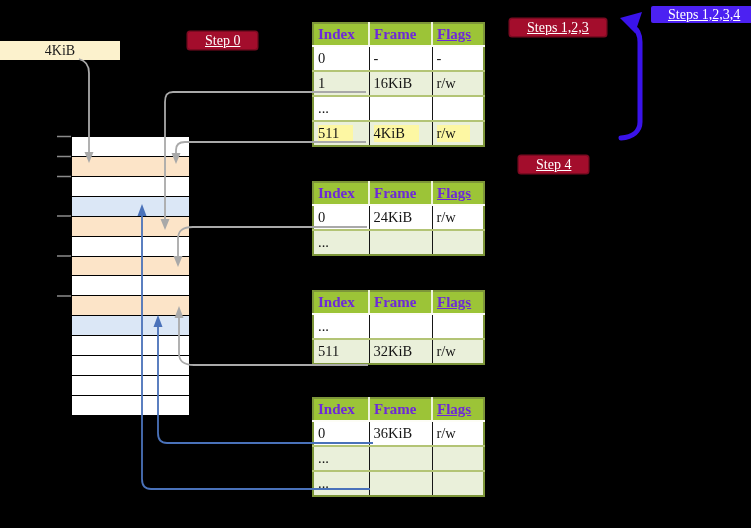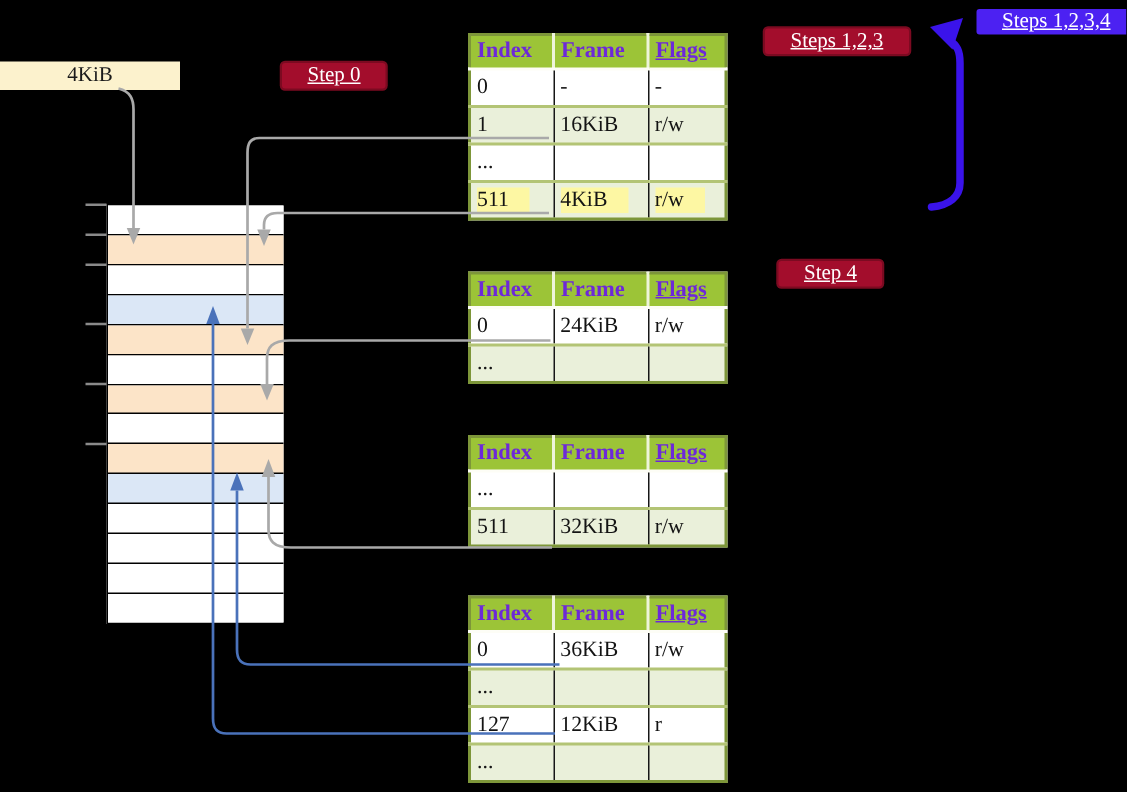--- a/index.html
+++ b/index.html
@@ -43,24 +43,24 @@
 </style>
 </head>
 <body>
 
 <div id="canvas">
 
   <div class="box4">
     <span>4KiB</span>
   </div>
 
-  <span class="badge red" style="left:188px;top:42px;">Step 0</span>
+  <span class="badge red" style="left:188px;top:32px;">Step 0</span>
   <span class="badge red" style="left:510px;top:19px;">Steps 1,2,3</span>
   <span class="badge blue" style="left:651px;top:6px;">Steps 1,2,3,4</span>
-  <span class="badge red" style="left:519px;top:174px;">Step 4</span>
+  <span class="badge red" style="left:519px;top:156px;">Step 4</span>
 
   <div id="strip">
       <div class="mrow white"></div>
       <div class="mrow orange"></div>
       <div class="mrow white"></div>
       <div class="mrow blue"></div>
       <div class="mrow orange"></div>
       <div class="mrow white"></div>
       <div class="mrow orange"></div>
       <div class="mrow white"></div>
@@ -160,25 +160,20 @@
       <tr>
         <td>0</td>
         <td>36KiB</td>
         <td>r/w</td>
       </tr>
       <tr class="shade">
         <td>...</td>
         <td></td>
         <td></td>
       </tr>
-      <tr>
-        <td>127</td>
-        <td>12KiB</td>
-        <td>r</td>
-      </tr>
       <tr class="shade">
         <td>...</td>
         <td></td>
         <td></td>
       </tr>
     </tbody>
   </table>
 
   <svg id="overlay" width="751" height="528" viewBox="0 0 751 528">
 

